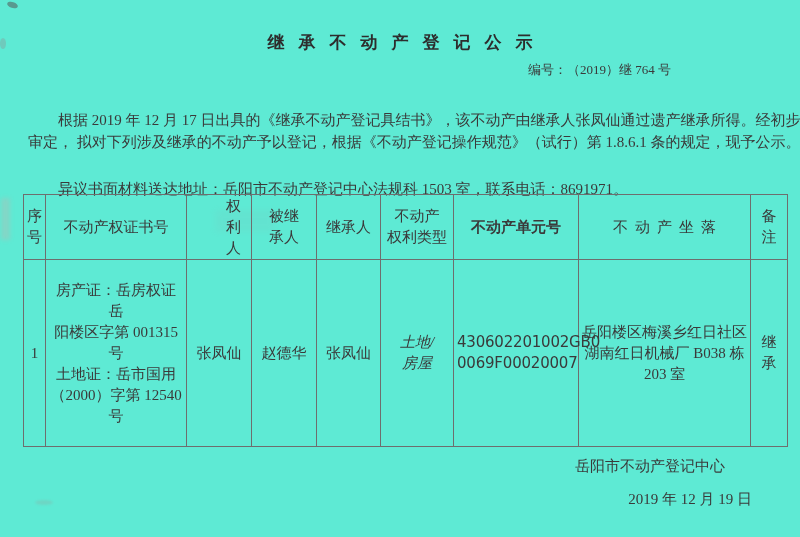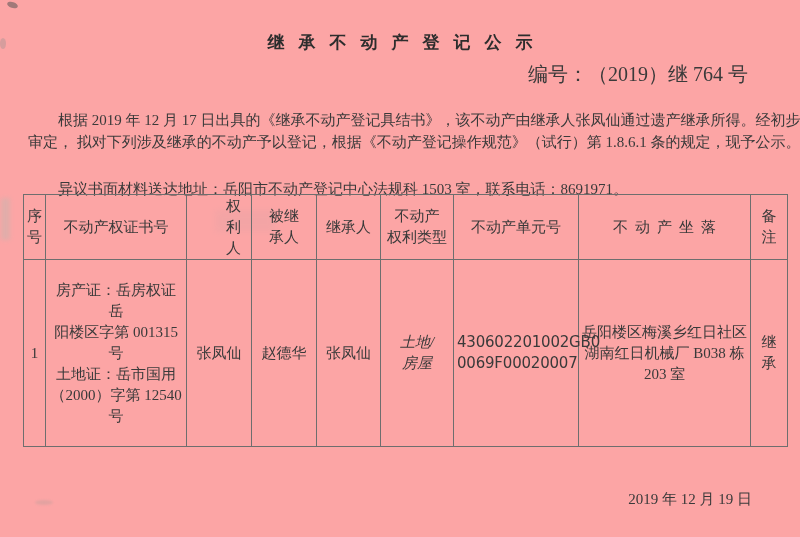--- a/index.html
+++ b/index.html
@@ -9,21 +9,21 @@
     font-family:"Liberation Serif","DejaVu Serif",serif;
   }
   .title {
     position:absolute; top:31px; left:0; width:100%;
     text-align:center; font-size:17px; font-weight:bold;
     letter-spacing:14px; text-indent:14px; color:#2d2d2d;
     white-space:nowrap;
   }
   .doc-no {
     position:absolute; top:61px; left:528px;
-    font-size:20px; white-space:nowrap;
+    font-size:13px; white-space:nowrap;
   }
   .notice { position:absolute; top:84px; left:28px; width:748px; }
   .notice .line {
     font-size:15px; line-height:22px; height:22px;
     white-space:pre; color:#3a3a3a;
   }
   .notice .indent { padding-left:30px;margin-top:25px; }
 
   table.reg {
     position:absolute; top:194px; left:23px;
@@ -60,21 +60,21 @@
   .artifact { position:absolute; pointer-events:none; }
   .a1 { top:2px; left:7px; width:11px; height:6px; background:#555; opacity:.55; border-radius:50%; transform:rotate(18deg); }
   .a2 { top:38px; left:0; width:6px; height:11px; background:#8f8f8f; opacity:.35; border-radius:50%; }
   .a3 { top:198px; left:1px; width:9px; height:42px; background:#b9b9b2; opacity:.4; filter:blur(2px); }
   .a4 { top:210px; left:215px; width:60px; height:22px; background:#9aa0a8; opacity:.08; filter:blur(3px); }
   .a5 { top:500px; left:35px; width:18px; height:5px; background:#9a9a94; opacity:.25; filter:blur(1px); border-radius:50%; }
 </style>
 </head>
 <body>
 
-<div class="page" style="background: #fca5a5; color: rgb(58, 58, 58);">
+<div class="page" style="background: #5eead4; color: rgb(58, 58, 58);">
 
   <div class="artifact a1"></div>
   <div class="artifact a2"></div>
   <div class="artifact a3"></div>
   <div class="artifact a4"></div>
   <div class="artifact a5"></div>
 
   <div class="title">继承不动产登记公示</div>
   <div class="doc-no">编号：（2019）继 764 号</div>
 
@@ -100,21 +100,21 @@
         <tr class="hrow">
       <td style="border-color: rgb(110, 110, 110);">序
 号</td>
       <td style="border-color: rgb(110, 110, 110); margin-top: 27px;">不动产权证书号</td>
       <td style="border-color: rgb(110, 110, 110); padding-left: 32px;">权利人</td>
       <td style="border-color: rgb(110, 110, 110);">被继
 承人</td>
       <td style="border-color: rgb(110, 110, 110);">继承人</td>
       <td style="border-color: rgb(110, 110, 110);">不动产
 权利类型</td>
-      <td style="border-color: rgb(110, 110, 110);">不动产单元号</td>
+      <td style="border-color: rgb(110, 110, 110); font-weight: bold;">不动产单元号</td>
       <td class="spread" style="border-color: rgb(110, 110, 110);">不动产坐落</td>
       <td style="border-color: rgb(110, 110, 110);">备
 注</td>
     </tr>
     <tr class="brow">
       <td style="border-color: rgb(110, 110, 110);">1</td>
       <td class="cert" style="border-color: rgb(110, 110, 110);">房产证：岳房权证岳
 阳楼区字第 001315
 号
 土地证：岳市国用
@@ -129,15 +129,16 @@
 0069F00020007</td>
       <td class="loc" style="border-color: rgb(110, 110, 110);">岳阳楼区梅溪乡红日社区
 湖南红日机械厂 B038 栋
 203 室</td>
       <td style="border-color: rgb(110, 110, 110);">继
 承</td>
     </tr>
   </tbody>
     </table>
 
+  <div class="footer-org">岳阳市不动产登记中心</div>
   <div class="footer-date">2019 年 12 月 19 日</div>
 
 </div>
 
 </body></html>

